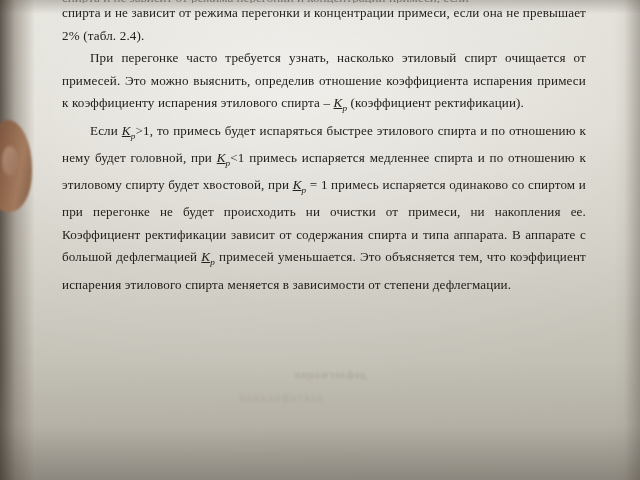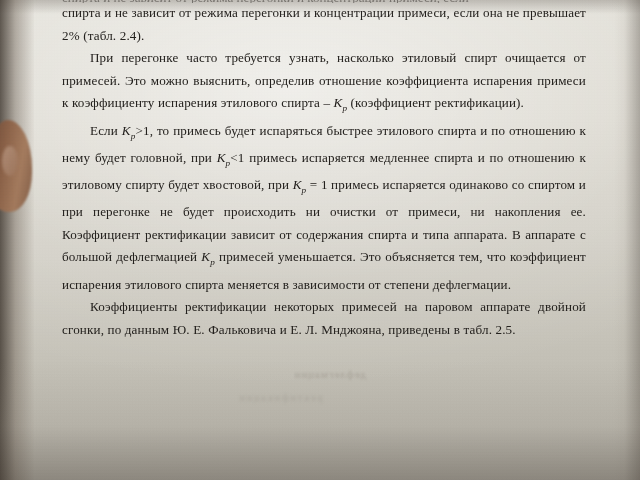--- a/index.html
+++ b/index.html
@@ -87,21 +87,21 @@
     width: 524px;
     height: 16px;
     overflow: hidden;
     color: #2a2724;
     font-size: 13.1px;
     line-height: 22.6px;
     opacity: 0.55;
     filter: blur(0.5px);
     text-align: justify;
   }
-  i.ital { font-style: italic; }
+  i.ital { font-style: italic; text-decoration: underline; }
   sub.sb { font-size: 0.70em; font-style: italic; }
   
   .ghost {
     position: absolute;
     left: 200px;
     top: 368px;
     width: 260px;
     text-align: center;
     font-size: 11px;
     letter-spacing: 1px;
@@ -143,23 +143,20 @@
   <div class="text-block">
     <p class="p-0">
       <span>спирта и не зависит от режима перегонки и концентрации примеси, если она не превышает 2% (табл. 2.4).</span>
     </p>
     <p class="p-indent">
       <span>При перегонке часто требуется узнать, насколько этиловый спирт очищается от примесей. Это можно выяснить, определив отношение коэффициента испарения примеси к коэффициенту испарения этилового спирта – <i class="ital">K<sub class="sb">p</sub></i> (коэффициент ректификации).</span>
     </p>
     <p class="p-indent">
       <span>Если <i class="ital">K<sub class="sb">p</sub></i>&gt;1, то примесь будет испаряться быстрее этилового спирта и по отношению к нему будет головной, при <i class="ital">K<sub class="sb">p</sub></i>&lt;1 примесь испаряется медленнее спирта и по отношению к этиловому спирту будет хвостовой, при <i class="ital">K<sub class="sb">p</sub></i> = 1 примесь испаряется одинаково со спиртом и при перегонке не будет происходить ни очистки от примеси, ни накопления ее. Коэффициент ректификации зависит от содержания спирта и типа аппарата. В аппарате с большой дефлегмацией <i class="ital">K<sub class="sb">p</sub></i> примесей уменьшается. Это объясняется тем, что коэффициент испарения этилового спирта меняется в зависимости от степени дефлегмации.</span>
     </p>
-    <p class="p-indent">
-      <span>Коэффициенты ректификации некоторых примесей на паровом аппарате двойной сгонки, по данным Ю. Е. Фальковича и Е. Л. Мнджояна, приведены в табл. 2.5.</span>
-    </p>
   </div>
 
   <div class="ghost">дефлегмации</div>
   <div class="ghost2">ректификации</div>
 
   <div class="edge-top"></div>
   <div class="edge-left"></div>
   <div class="edge-right"></div>
   <div class="edge-bottom"></div>
 

